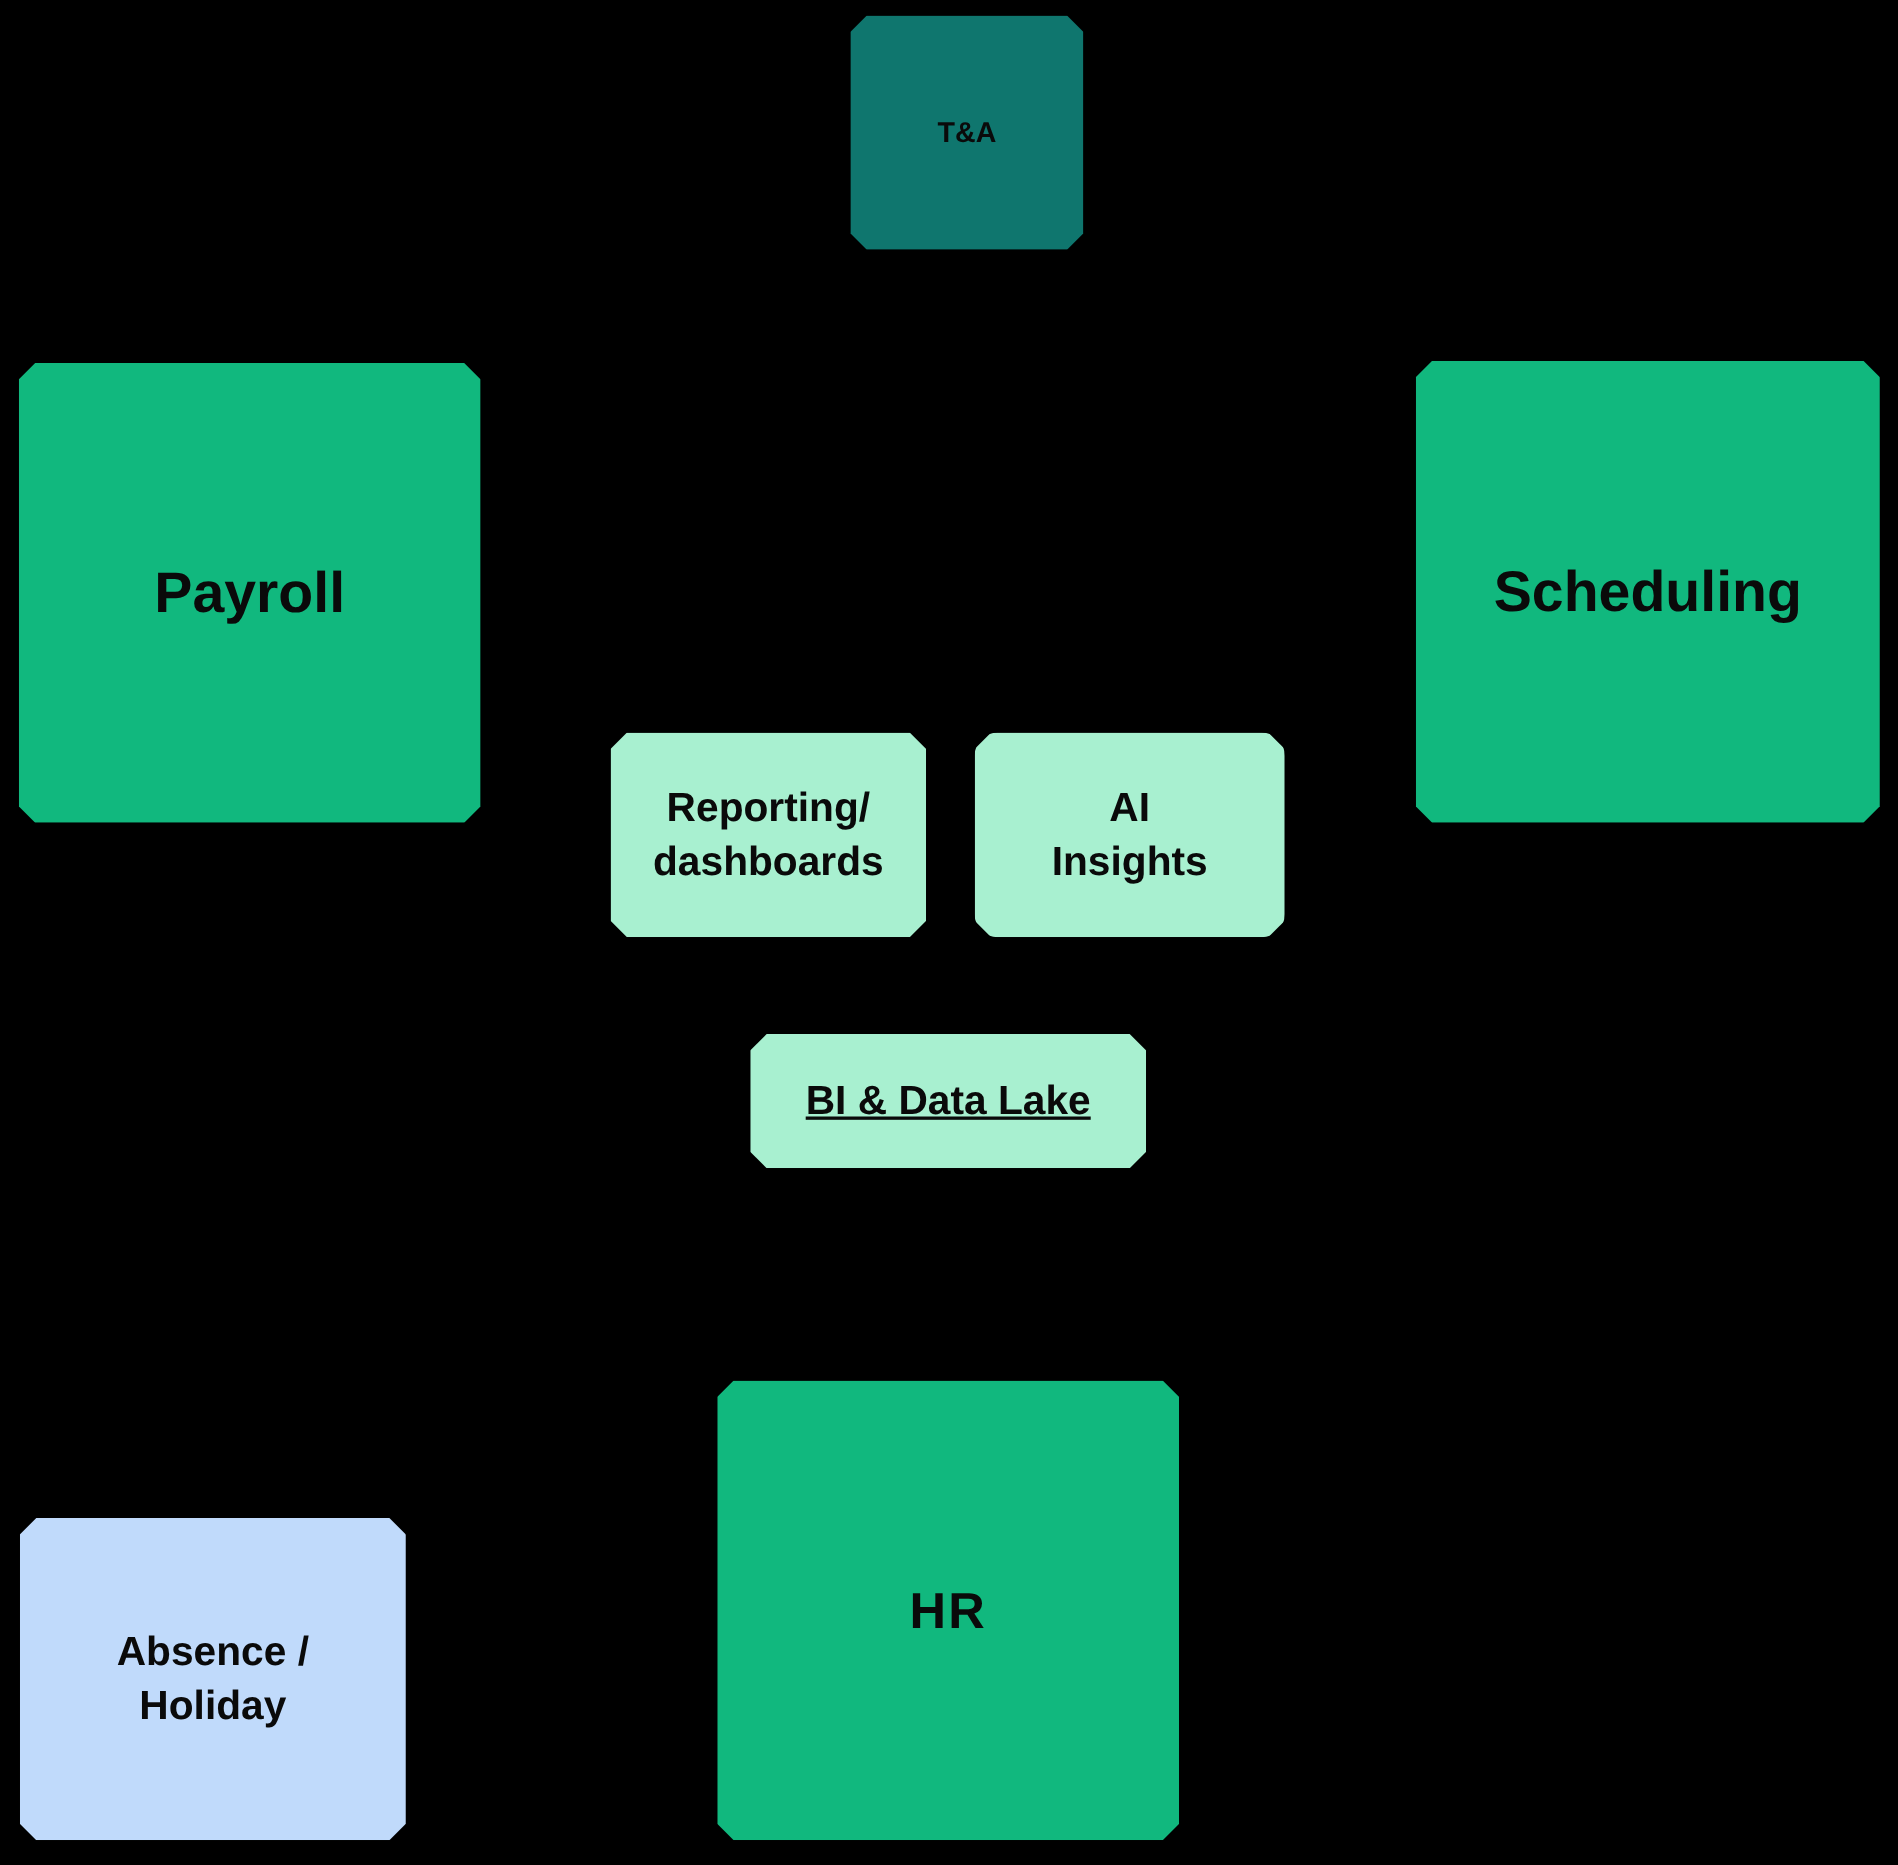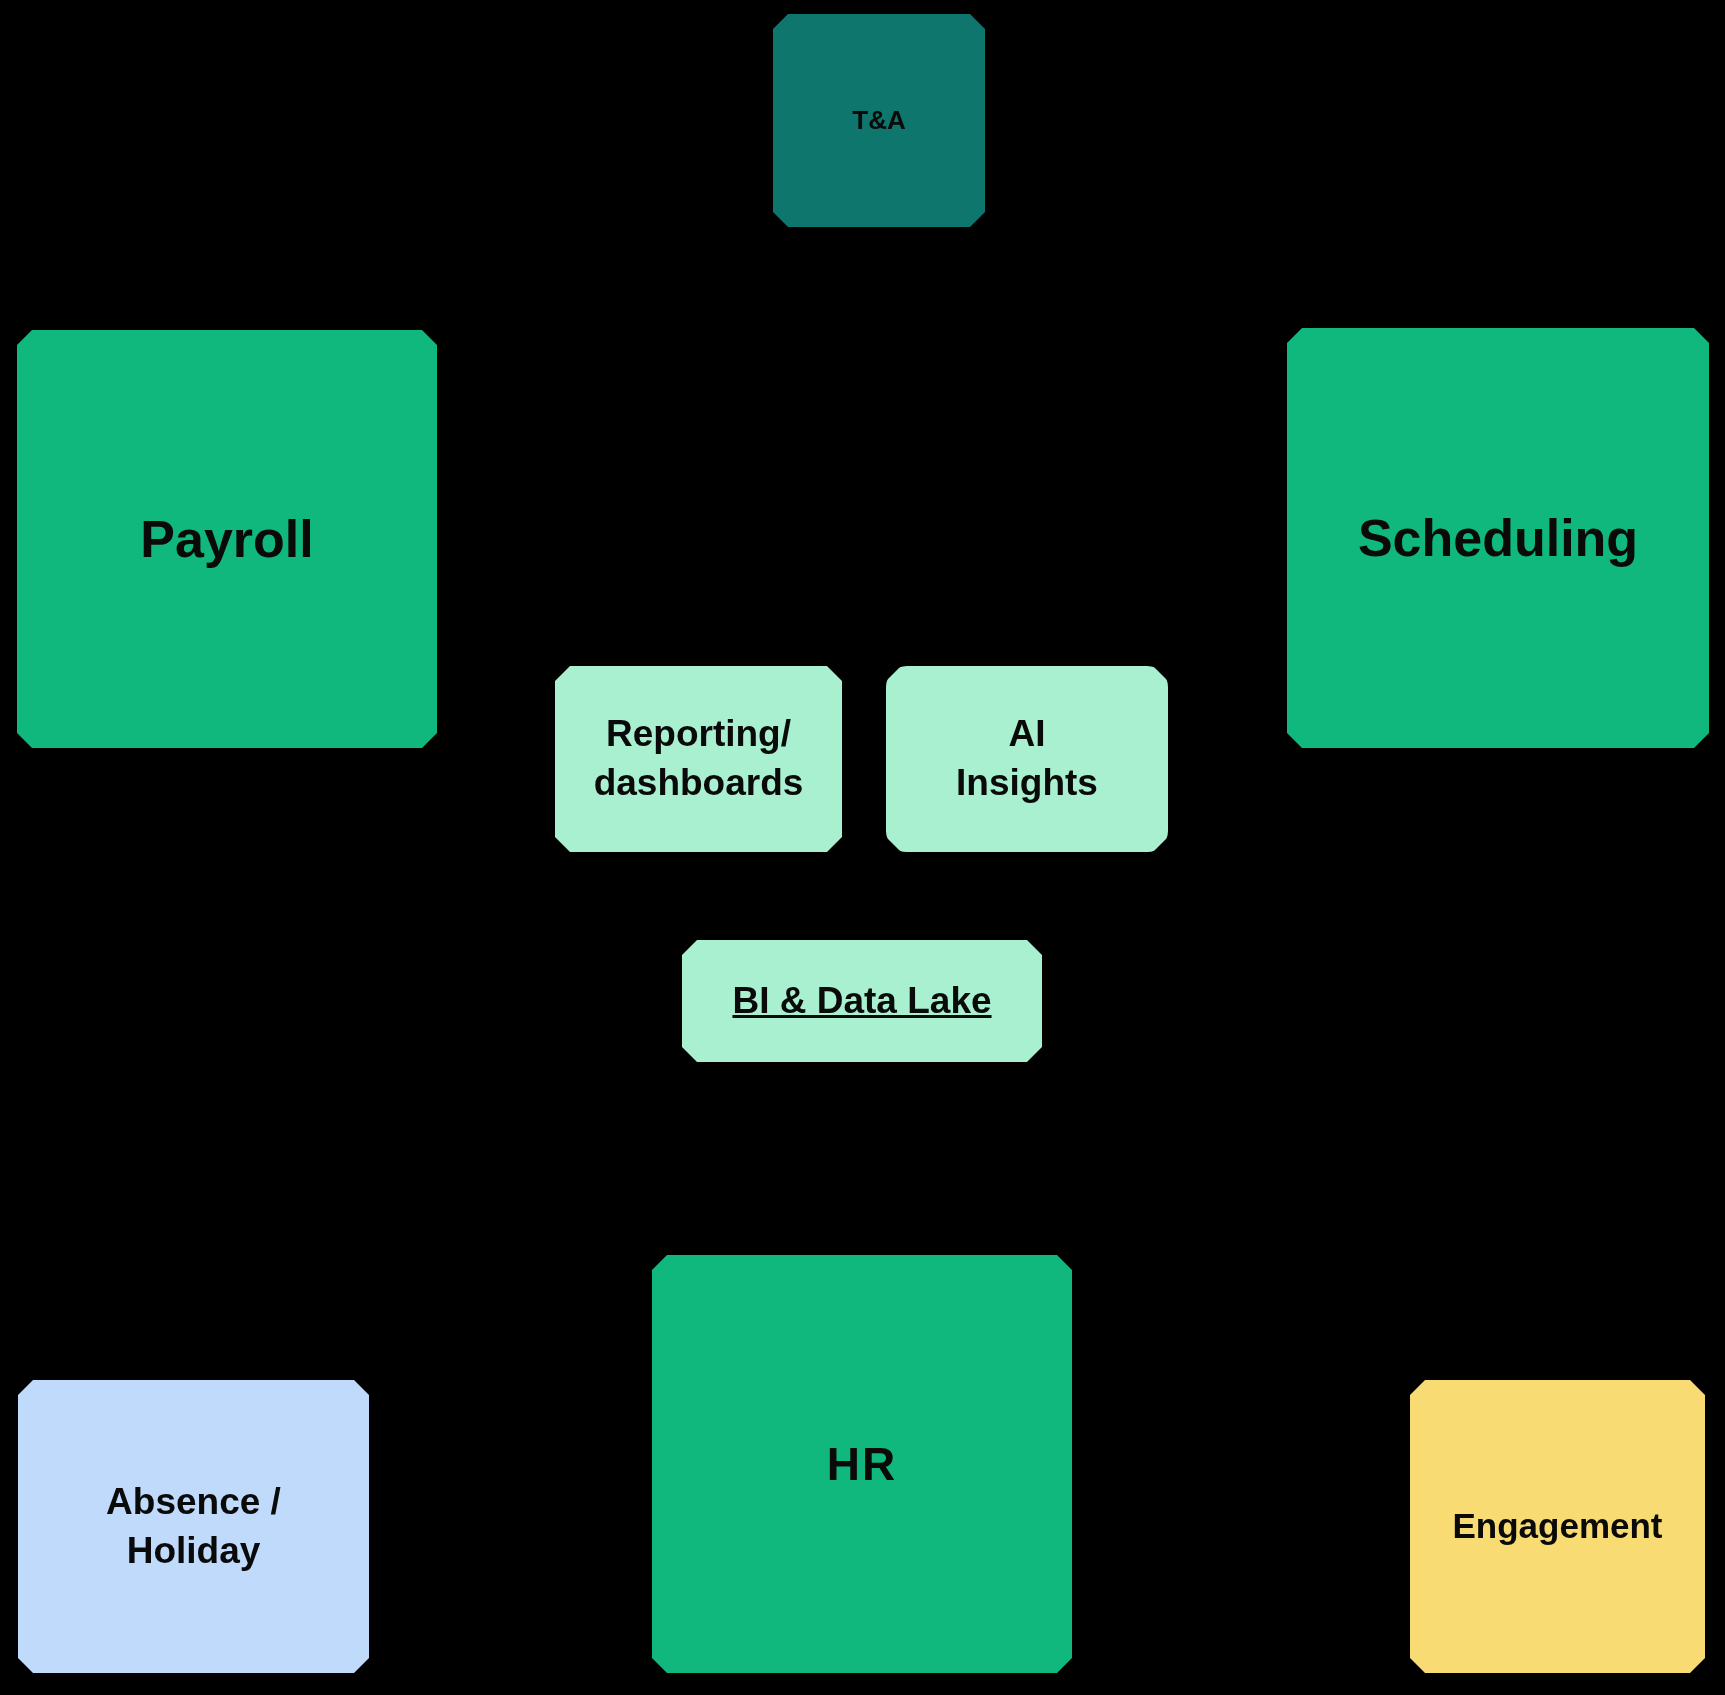--- a/index.html
+++ b/index.html
@@ -73,17 +73,14 @@
 
   <div class="node node-hr" style="background-color: rgb(17, 184, 126);">
     <span>HR</span>
   </div>
 
   <div class="node node-absence" style="background-color: rgb(192, 218, 251);">
     <span>Absence /
 Holiday</span>
   </div>
 
-  <div class="node node-engagement" style="background-color: rgb(248, 220, 115);">
-    <span>Engagement</span>
-  </div>
 
 </div>
 
 </body></html>

